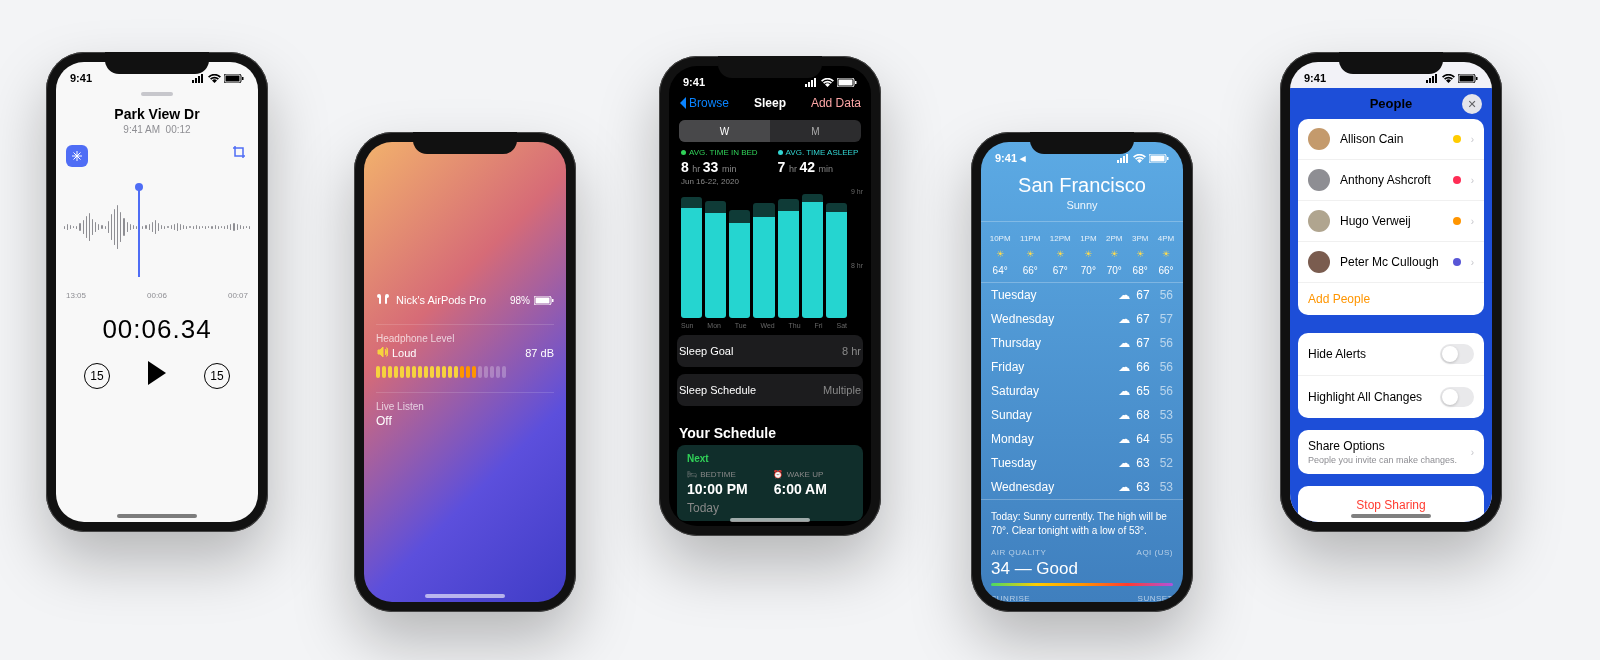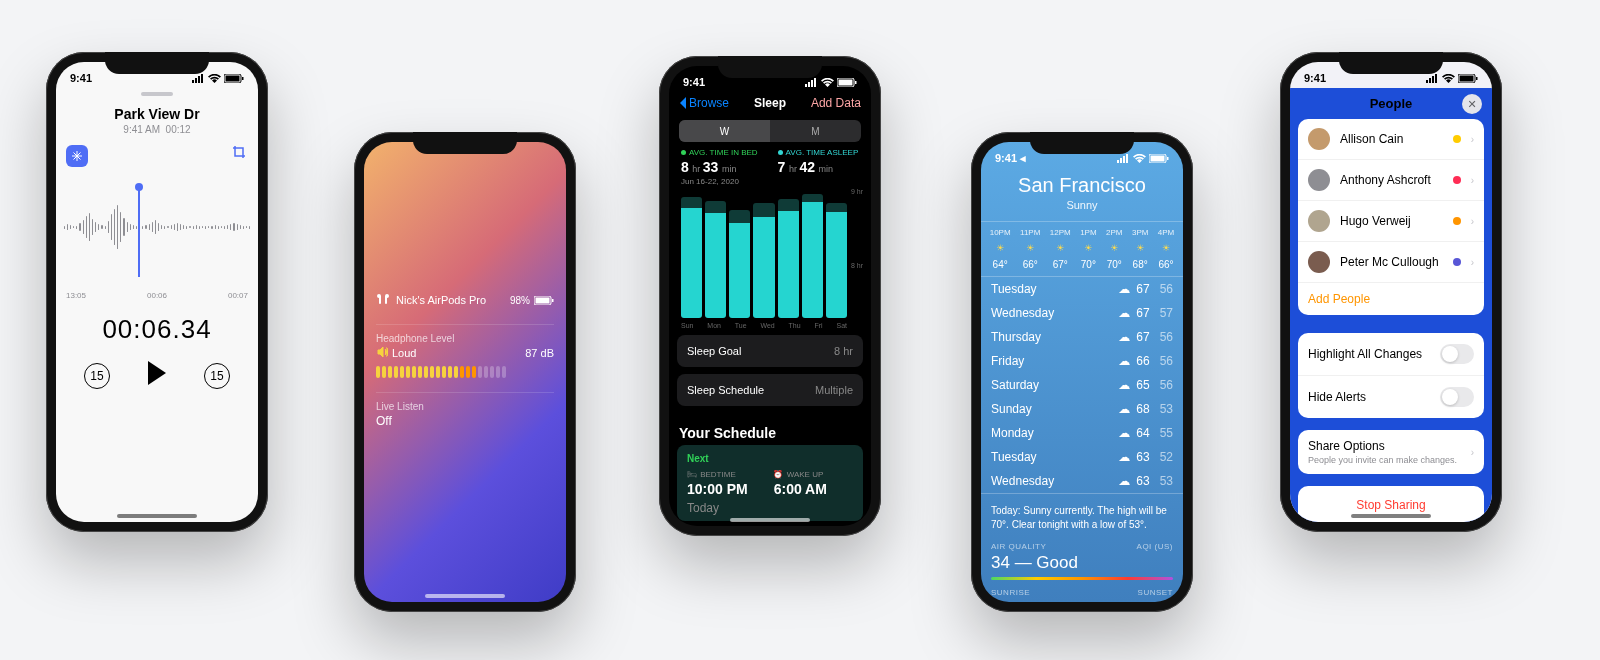--- a/index.html
+++ b/index.html
@@ -124,37 +124,37 @@
   .hs-sum-col .lbl{ font-size:8px; color:#30d158; display:flex; align-items:center; gap:3px;}
   .hs-sum-col.asleep .lbl{ color:#32d5d2;}
   .hs-bigtime { font-size:14px; font-weight:600; margin-top:2px;}
   .hs-bigtime small{ font-size:9px; font-weight:400; color:#888; margin-left:1px;}
   .hs-daterange { font-size:8px; color:#888; padding:2px 12px 0;}
   .hs-chart { position:relative; height:128px; margin:4px 10px 0 10px; display:flex; align-items:flex-end; gap:3px; padding-left:2px; padding-right:14px;}
   .hs-chart .bar { flex:1; border-radius:3px; position:relative; background:linear-gradient(to bottom,#0f3b37 0%,#0f3b37 var(--bed),#25d5d0 var(--bed),#25d5d0 100%); }
   .hs-chart .ylab { position:absolute; right:-2px; font-size:7px; color:#666;}
   .hs-chart .ylab.t{ top:-2px;} .hs-chart .ylab.m{ top:56%;} 
   .hs-xlabels { display:flex; justify-content:space-between; padding:4px 24px 0 12px; font-size:7px; color:#666;}
-  .hs-cell { display:flex; justify-content:space-between; align-items:center; background:#1c1c1e; margin:6px 8px 7px; padding:10px 10px; border-radius:8px; font-size:11px;}
+  .hs-cell { display:flex; justify-content:space-between; align-items:center; background:#1c1c1e; margin:6px 8px 7px; padding:10px 2px; border-radius:8px; font-size:11px;}
   .hs-section-title { font-size:14px; font-weight:700; padding:12px 10px 4px;}
   .hs-next { background:#102e2b; margin:0 8px; border-radius:8px; padding:8px 10px 6px;}
   .hs-next .next-lbl{ color:#30d158; font-size:10px; font-weight:600;}
   .hs-next .schedrow{ display:flex; gap:26px; margin-top:6px;}
   .hs-next .schedcol .sl{ font-size:8px; color:#888; display:flex; align-items:center; gap:3px;}
   .hs-next .schedcol .sv{ font-size:14px; font-weight:600; margin-top:2px;}
   .hs-next .today{ font-size:12px; color:#888; margin-top:4px;}
 
   
   #phone4 { left: 971px; top: 132px; }
   #phone4 .screen { background: linear-gradient(#5caae4,#3f7fbe); color:#fff; font-size:11px; }
   #phone4 .statusbar { color:#fff; }
   .wx-head { text-align:center; margin-top:6px;}
   .wx-city { font-size:20px; font-weight:400;}
   .wx-cond { font-size:11px; opacity:0.9; margin-top:2px;}
-  .wx-hourrow { display:flex; justify-content:space-around; padding:6px 4px 6px; border-bottom:1px solid rgba(255,255,255,0.25); border-top:1px solid rgba(255,255,255,0.25); margin-top:10px;}
+  .wx-hourrow { display:flex; justify-content:space-around; padding:12px 4px 6px; border-bottom:1px solid rgba(255,255,255,0.25); border-top:1px solid rgba(255,255,255,0.25); margin-top:10px;}
   .wx-hourcol { display:flex; flex-direction:column; align-items:center; gap:6px; font-size:9px;}
   .wx-hourcol .t{ font-size:8px; opacity:0.85;}
   .wx-hourcol .temp{ font-size:10px; font-weight:500;}
   .wx-dayrow { display:flex; align-items:center; justify-content:space-between; padding:5px 10px; font-size:12px;}
   .wx-dayrow .temps{ display:flex; gap:10px;}
   .wx-dayrow .lo{ opacity:0.6;}
   .sun{ color:#ffdc4d;}
   .wx-today { padding:10px 10px; font-size:10px; line-height:1.4; border-top:1px solid rgba(255,255,255,0.25);}
   .wx-aqi-lbl { display:flex; justify-content:space-between; padding:0 10px; font-size:8px; opacity:0.6; letter-spacing:0.5px;}
   .wx-aqi-val { font-size:17px; padding:2px 10px 4px;}
@@ -683,25 +683,25 @@
               <div class="fm-dot" style="background:#5856d6"></div>
               <span class="fm-chevron">›</span>
             </div>
             <div class="fm-row">
               <div class="fm-add">Add People</div>
             </div>
           </div>
       <div style="height:18px"></div>
       <div class="fm-group">
         <div class="fm-toggle-row">
+          <span>Hide Alerts</span>
+          <div class="ios-toggle"></div>
+        </div>
+        <div class="fm-toggle-row">
           <span>Highlight All Changes</span>
-          <div class="ios-toggle"></div>
-        </div>
-        <div class="fm-toggle-row">
-          <span>Hide Alerts</span>
           <div class="ios-toggle"></div>
         </div>
       </div>
       <div style="height:12px"></div>
       <div class="fm-group">
         <div class="fm-row fm-share" style="justify-content:space-between">
           <div>
             <div>Share Options</div>
             <div class="subtitle">People you invite can make changes.</div>
           </div>

